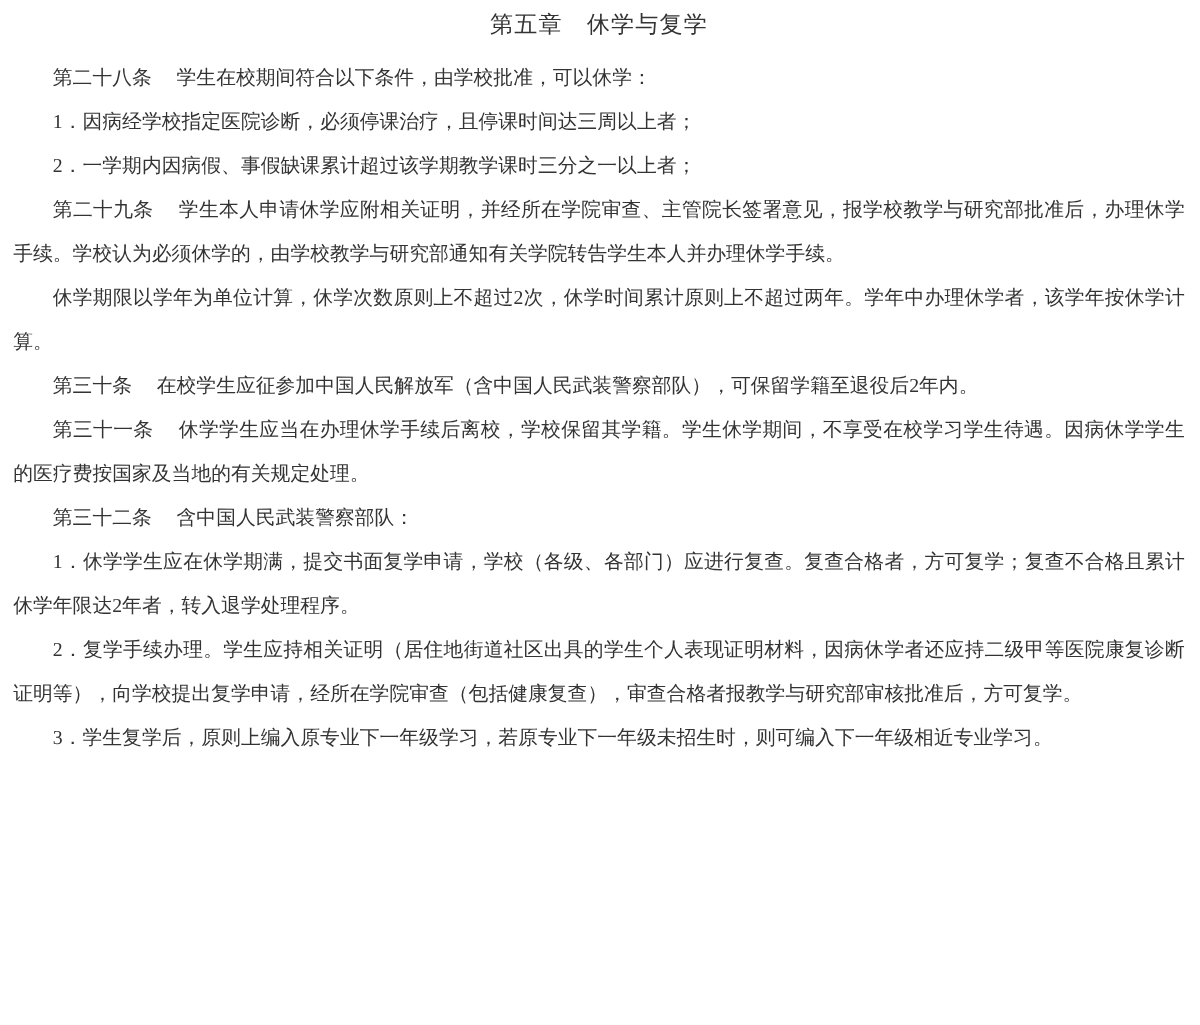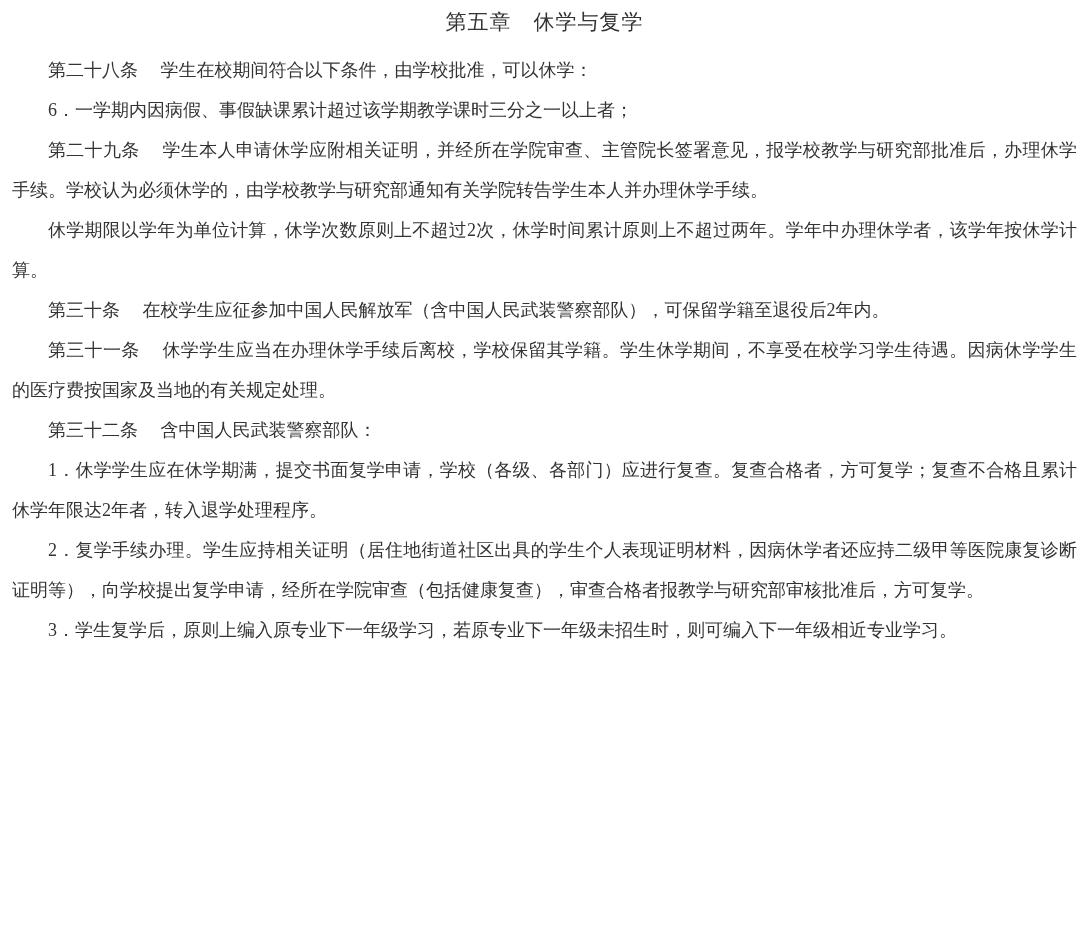--- a/index.html
+++ b/index.html
@@ -35,21 +35,22 @@
     word-break: break-all;
   }
 </style>
 </head>
 <body>
 
 <div class="page">
   <h1 class="title">第五章　休学与复学</h1>
   <div id="doc-body">
       <p class="para">第二十八条　 学生在校期间符合以下条件，由学校批准，可以休学：</p>
-      <p class="para">6．一学期内因病假、事假缺课累计超过该学期教学课时三分之一以上者；</p>
+      <p class="para">1．因病经学校指定医院诊断，必须停课治疗，且停课时间达三周以上者；</p>
+      <p class="para">2．一学期内因病假、事假缺课累计超过该学期教学课时三分之一以上者；</p>
       <p class="para">第二十九条　 学生本人申请休学应附相关证明，并经所在学院审查、主管院长签署意见，报学校教学与研究部批准后，办理休学手续。学校认为必须休学的，由学校教学与研究部通知有关学院转告学生本人并办理休学手续。</p>
       <p class="para">休学期限以学年为单位计算，休学次数原则上不超过2次，休学时间累计原则上不超过两年。学年中办理休学者，该学年按休学计算。</p>
       <p class="para">第三十条　 在校学生应征参加中国人民解放军（含中国人民武装警察部队），可保留学籍至退役后2年内。</p>
       <p class="para">第三十一条　 休学学生应当在办理休学手续后离校，学校保留其学籍。学生休学期间，不享受在校学习学生待遇。因病休学学生的医疗费按国家及当地的有关规定处理。</p>
       <p class="para">第三十二条　 含中国人民武装警察部队：</p>
       <p class="para">1．休学学生应在休学期满，提交书面复学申请，学校（各级、各部门）应进行复查。复查合格者，方可复学；复查不合格且累计休学年限达2年者，转入退学处理程序。</p>
       <p class="para">2．复学手续办理。学生应持相关证明（居住地街道社区出具的学生个人表现证明材料，因病休学者还应持二级甲等医院康复诊断证明等），向学校提出复学申请，经所在学院审查（包括健康复查），审查合格者报教学与研究部审核批准后，方可复学。</p>
       <p class="para">3．学生复学后，原则上编入原专业下一年级学习，若原专业下一年级未招生时，则可编入下一年级相近专业学习。</p>
     </div>
 </div>

